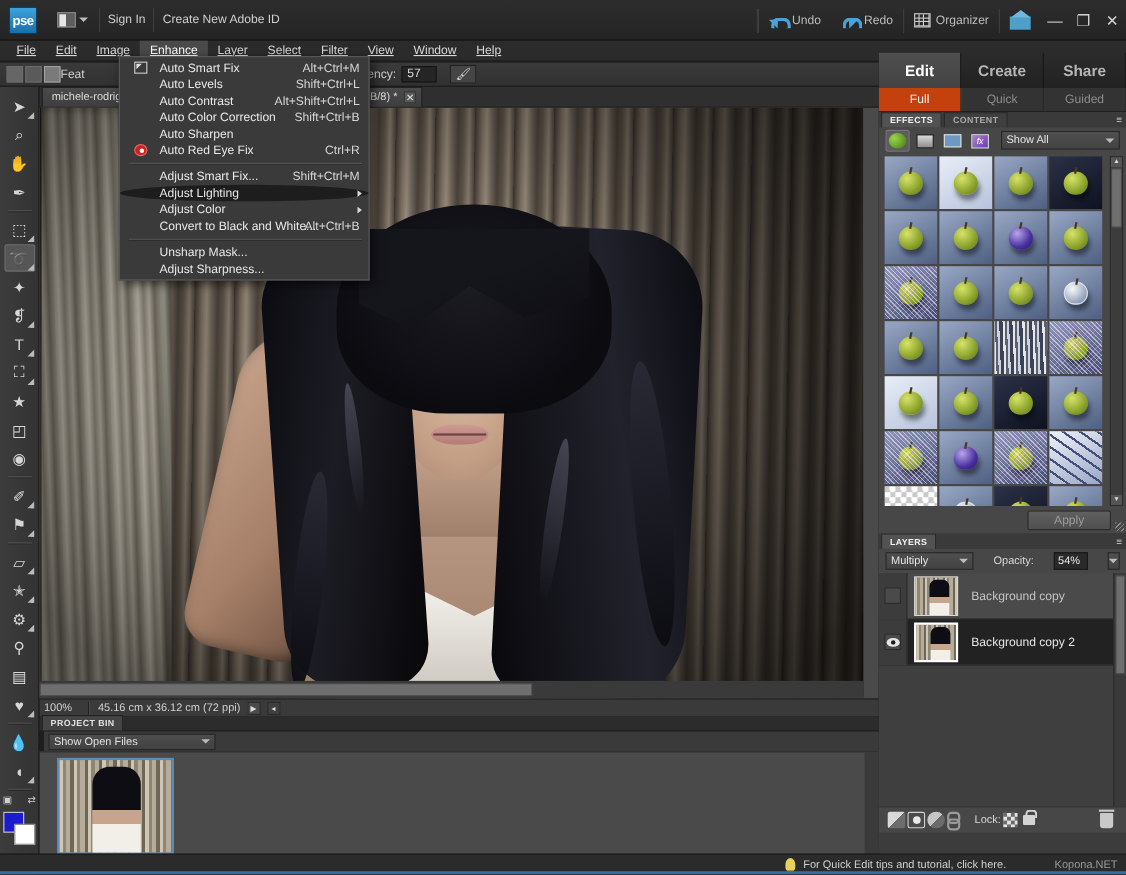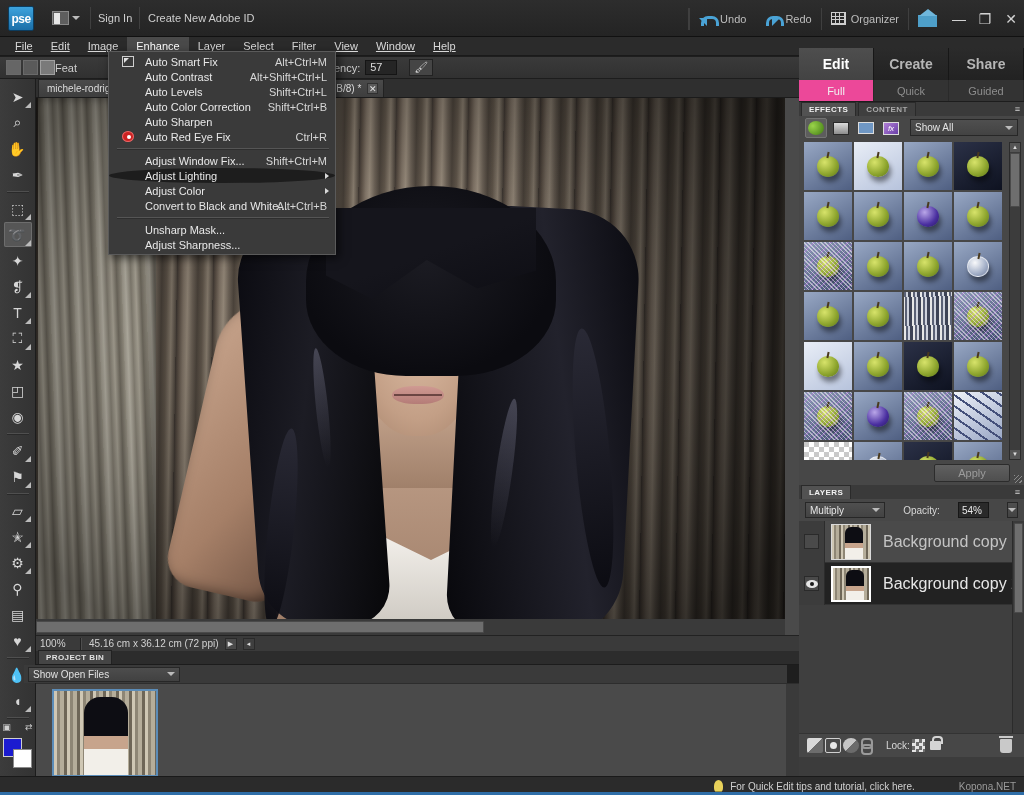--- a/index.html
+++ b/index.html
@@ -249,21 +249,21 @@
   .binhead{
     position:absolute; left:36px; top:651px; width:763px; height:14px;
     background:#2c2c2c; border-bottom:1px solid #1c1c1c; display:flex; align-items:flex-end;
   }
   .bintab{
     height:14px; background:#454545; border:1px solid #222; border-bottom:none;
     font-size:8px; font-weight:bold; letter-spacing:.4px; color:#e2e2e2;
     padding:0 7px; line-height:13px; margin-left:2px;
   }
   .binbar{
-    position:absolute; left:24px; top:665px; width:763px; height:18px;
+    position:absolute; left:40px; top:665px; width:763px; height:18px;
     background:#3a3a3a; display:flex; align-items:center; padding-left:4px;
   }
   .bin-sel{
     width:152px;height:15px;background:linear-gradient(#4d4d4d,#414141);
     border:1px solid #272727; font-size:10px; color:#e0e0e0;
     display:flex;align-items:center;justify-content:space-between; padding:0 4px;
   }
   .binarea{
     position:absolute; left:36px; top:683px; width:763px; height:97px;
     background:#4a4a4a; border-top:1px solid #2d2d2d;
@@ -290,21 +290,21 @@
     border-right:1px solid #171717;
     background:linear-gradient(#2b2b2b,#222);
   }
   .mtab.active{ background:linear-gradient(#4e4e4e,#434343); color:#fff; }
 
   .subtabs{
     position:absolute; left:799px; top:80px; width:225px; height:22px;
     display:flex; background:#333; border-bottom:1px solid #1d1d1d;
   }
   .stab{ flex:1; display:flex;align-items:center;justify-content:center; font-size:11px; color:#8d8d8d; border-right:1px solid #2a2a2a; }
-  .stab.active{ color:#f0f0f0; background:#ec4899; }
+  .stab.active{ color:#f0f0f0; background:#c2410c; }
 
   .effpanel{ position:absolute; left:799px; top:102px; width:225px; height:383px; background:#474747; }
   .paneltabs{
     position:absolute; left:0; top:0; width:225px; height:14px;
     background:#3a3a3a; display:flex; align-items:flex-end;
   }
   .ptab{
     height:14px; font-size:8px; font-weight:bold; letter-spacing:.4px;
     padding:0 7px; line-height:13px; color:#a9a9a9; border:1px solid #2a2a2a; border-bottom:none;
     background:#3f3f3f; margin-left:2px;
@@ -397,21 +397,21 @@
   .eyeglyph:after{ content:""; position:absolute; left:4px; top:2px; width:4px;height:4px; border-radius:50%; background:#1a1a1a; }
   .lthumb{
     width:40px;height:36px; margin-left:6px; border:1px solid #d9d9d9; overflow:hidden;
     background:#8b8374; position:relative; flex:none;
   }
   .lthumb.selthumb{ border:2px solid #fff; }
   .lthumb .mini-wall{ position:absolute; inset:0;
     background:repeating-linear-gradient(90deg,#cfc7b4 0 2px,#8e8675 2px 4px,#b5ad9a 4px 7px,#6e6657 7px 9px); }
   .lthumb .mini-fig{ position:absolute; left:13px; top:2px; width:18px;height:34px;
     background:linear-gradient(180deg,#0d0d13 0 46%, #c7a48c 46% 62%, #f2efe9 62% 100%); border-radius:6px 6px 0 0; }
-  .lname{ margin-left:12px; font-size:16px; color:#e6e6e6; }
+  .lname{ margin-left:12px; font-size:11px; color:#e6e6e6; }
   .lname.dim{ color:#c4c4c4; }
   .locki{ position:absolute; right:14px; top:14px; width:11px;height:9px; background:#bdbdbd; border-radius:1px; }
   .locki:before{ content:""; position:absolute; left:2px; top:-5px; width:7px;height:6px; border:2px solid #bdbdbd; border-bottom:none; border-radius:4px 4px 0 0; }
   .ll-scroll{ position:absolute; right:0; top:0; width:12px; height:212px; background:#3a3a3a; border-left:1px solid #2b2b2b;}
   .lp-bottom{
     position:absolute; left:0; bottom:19px; width:225px; height:24px; background:#474747;
     display:flex; align-items:center; padding-left:8px; gap:2px; border-top:1px solid #333;
   }
   .lb-ic{ width:16px;height:15px; border-radius:2px; position:relative; }
   .lb-new{ background:linear-gradient(135deg,#d9d9d9 50%, #6d6d6d 50%); }
@@ -851,42 +851,42 @@
     </div>
   </div>
 
   <div class="dropdown">
     <div class="mrow">
       <span class="licon ic-smartfix"></span>
       <span>Auto Smart Fix</span>
       <span class="accel">Alt+Ctrl+M</span>
     </div>
     <div class="mrow">
+      <span>Auto Levels</span>
+      <span class="accel">Shift+Ctrl+L</span>
+    </div>
+    <div class="mrow">
       <span>Auto Contrast</span>
       <span class="accel">Alt+Shift+Ctrl+L</span>
-    </div>
-    <div class="mrow">
-      <span>Auto Levels</span>
-      <span class="accel">Shift+Ctrl+L</span>
     </div>
     <div class="mrow">
       <span>Auto Color Correction</span>
       <span class="accel">Shift+Ctrl+B</span>
     </div>
     <div class="mrow">
       <span>Auto Sharpen</span>
     </div>
     <div class="mrow">
       <span class="licon ic-redeye"></span>
       <span>Auto Red Eye Fix</span>
       <span class="accel">Ctrl+R</span>
     </div>
     <div class="msep"></div>
     <div class="mrow">
-      <span>Adjust Window Fix...</span>
+      <span>Adjust Smart Fix...</span>
       <span class="accel">Shift+Ctrl+M</span>
     </div>
     <div class="mrow hl">
       <span>Adjust Lighting</span>
       <span class="sub"></span>
     </div>
     <div class="mrow">
       <span>Adjust Color</span>
       <span class="sub"></span>
     </div>

